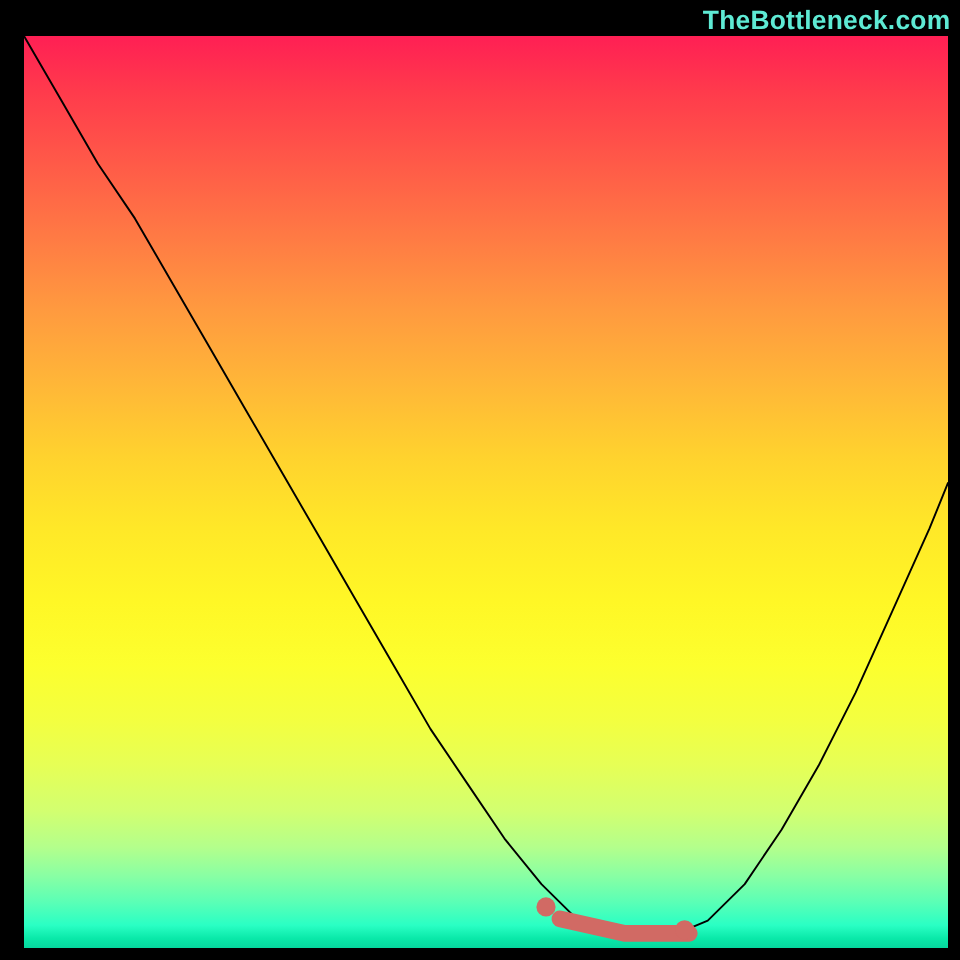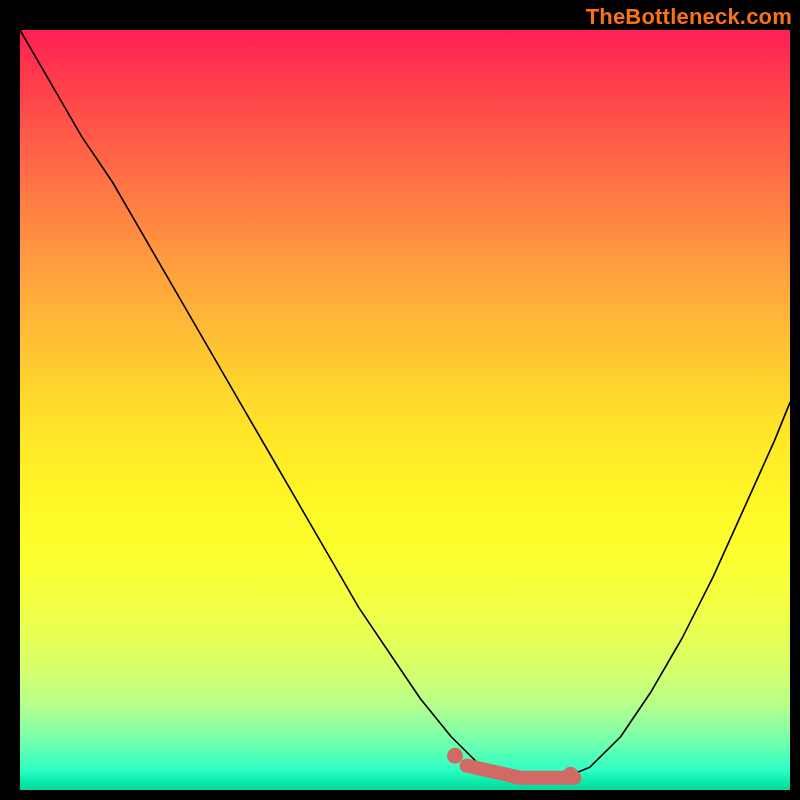--- a/index.html
+++ b/index.html
@@ -10,21 +10,21 @@
     height: 800px;
     background: #000;
   }
   .attribution {
     position: absolute;
     top: 4px;
     right: 8px;
     font-family: Arial, Helvetica, sans-serif;
     font-size: 22px;
     font-weight: 600;
-    color: #f97316;
+    color: #5eead4;
     letter-spacing: 0.2px;
   }
   .plot-frame {
     position: absolute;
     left: 20px;
     top: 30px;
     width: 770px;
     height: 760px;
     background: #000;
   }

